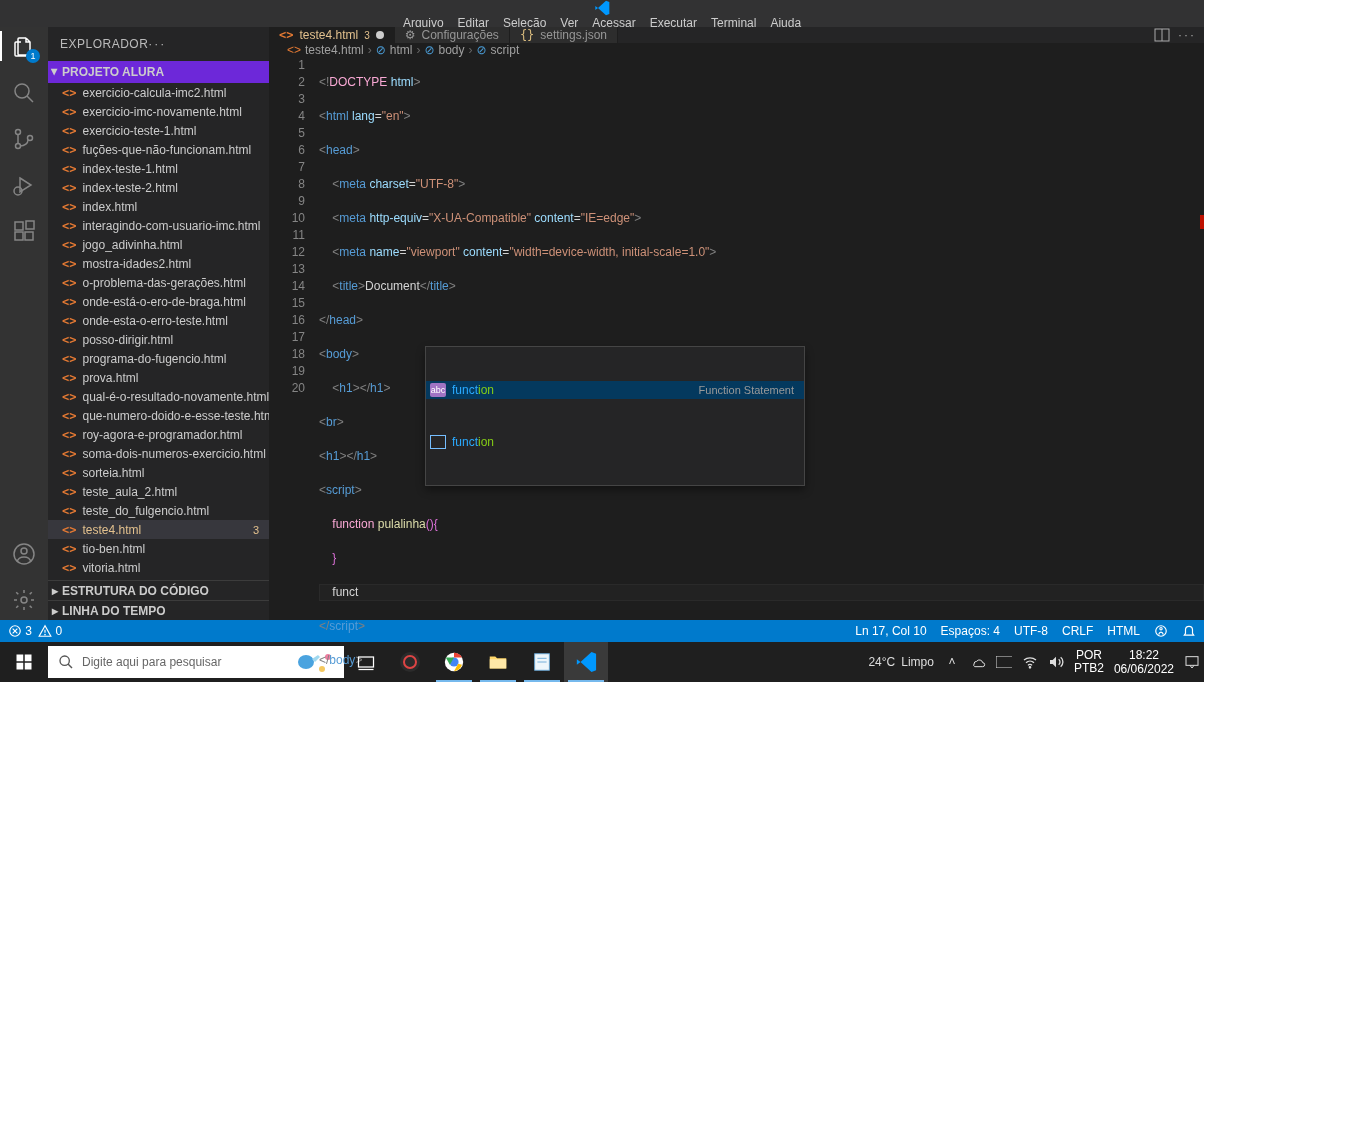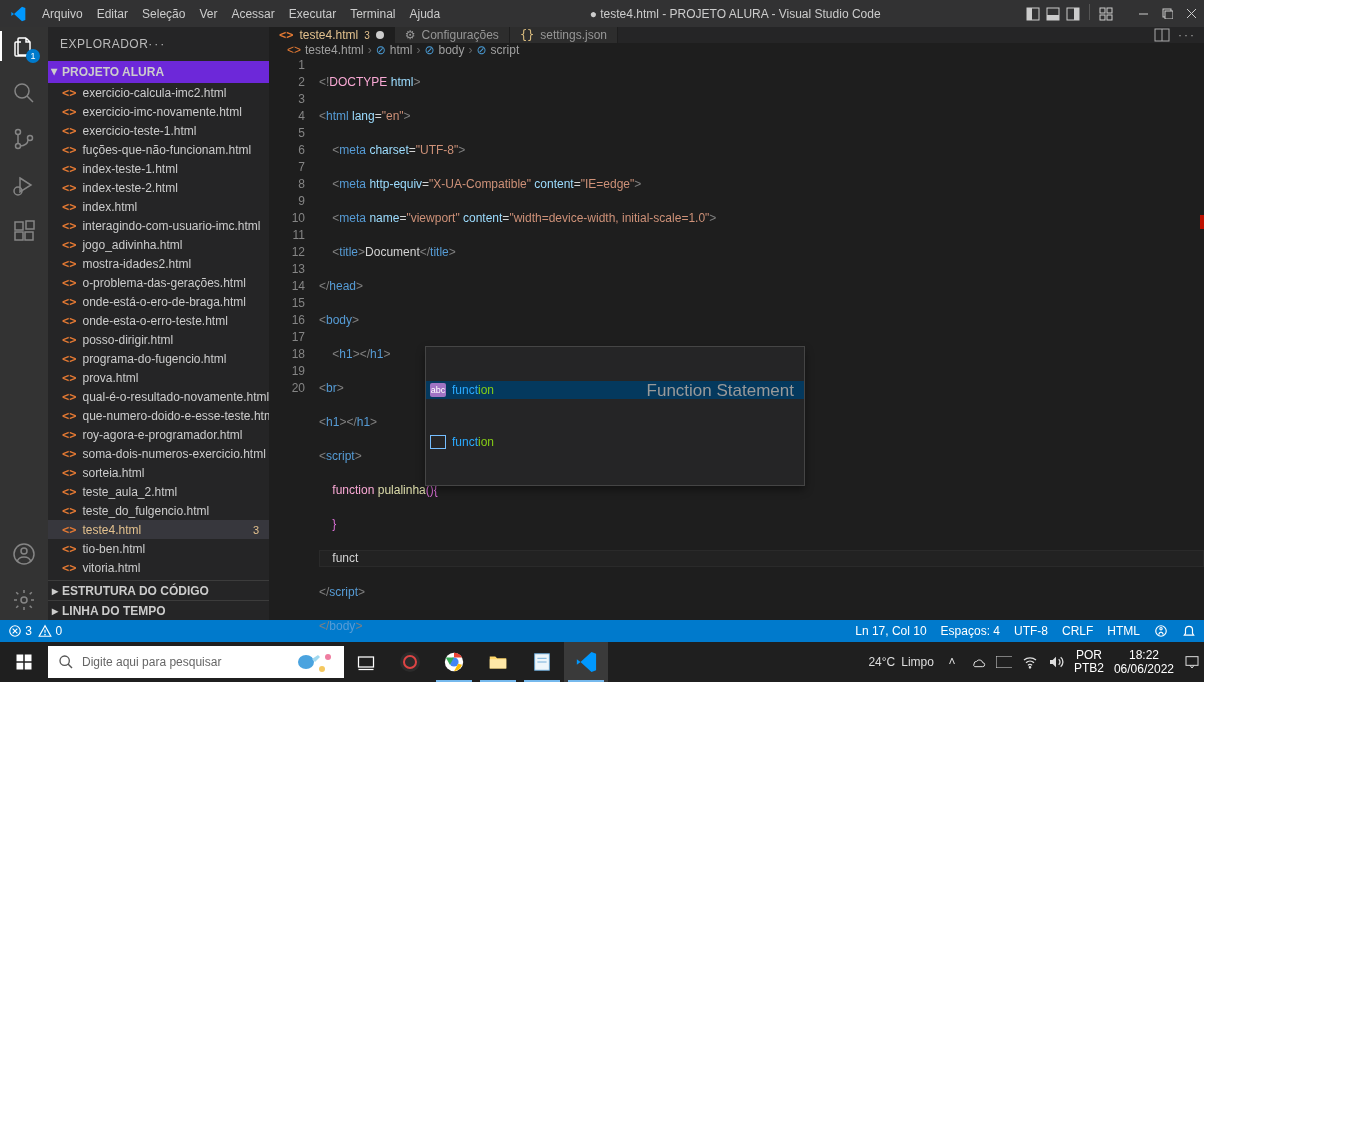--- a/index.html
+++ b/index.html
@@ -1,21 +1,21 @@
 <!DOCTYPE html>
 <html><head>
 <meta charset="utf-8">
 <style>
 * { margin: 0; padding: 0; box-sizing: border-box; font-family: "Segoe UI", sans-serif; font-size: 12px; }
 body { background: #fff; width: 1366px; height: 1134px; overflow: hidden; }
 
 .vscode { width: 1204px; height: 642px; background: #1e1e1e; color: #cccccc; display: flex; flex-direction: column; }
 
 
-.titlebar { height: 27px; background: #323233; display: flex; align-items: center; color: #cccccc; font-size: 12px; }
+.titlebar { height: 27px; background: #323233; display: flex; align-items: center; color: #cccccc; font-size: 12px; flex-direction: column; }
 .titlebar .logo { width: 35px; display: flex; justify-content: center; }
 .titlebar .menu { display: flex; }
 .titlebar .menu span { padding: 0 7px; cursor: default; }
 .titlebar .titletext { flex: 1; text-align: center; color: #cccccc; font-size: 12px; }
 .titlebar .winicons { display: flex; align-items: center; gap: 6px; padding-right:4px;}
 .titlebar .winicons .iconbtn { width: 18px; height:18px; display:flex; align-items:center; justify-content:center; color:#ccc;}
 .layout-icons { display:flex; gap:0px; margin-right:12px;}
 .layout-icons .lbtn{ width:20px; height:20px; display:flex; align-items:center; justify-content:center;}
 .vbar { width:1px; height:16px; background:#555; margin:0 6px;}
 
@@ -70,21 +70,21 @@
 
 
 .ac { position:absolute; left:106px; top:289px; width:380px; background:#252526; border:1px solid #454545; box-shadow:0 4px 8px rgba(0,0,0,.4); font-family:Consolas,monospace; font-size:13px;}
 .ac-row { height:18px; display:flex; align-items:center; padding:0 4px; gap:6px;}
 .ac-row.sel { background:#04395e;}
 .ac-row .kind { width:16px; height:14px; display:flex; align-items:center; justify-content:center; font-size:9px;}
 .kind.abc { background:#a074c4; color:#fff; border-radius:2px; font-family:sans-serif;}
 .kind.box { border:1px solid #75beff; }
 .ac-row .match{ color:#2aaaff; }
 .ac-row .rest{ color:#84cc16;}
-.ac-detail { margin-left:auto; color:#999; font-size:17px; padding-right:6px;}
+.ac-detail { margin-left:auto; color:#999; font-size:11px; padding-right:6px;}
 
 .minimap-err { position:absolute; right:0; top:158px; width:4px; height:14px; background:#be1100;}
 
 
 .statusbar { height:22px; background:#007acc; color:#fff; display:flex; align-items:center; font-size:12px; padding:0 8px; gap:10px;}
 .statusbar .left{ display:flex; gap:6px; align-items:center;}
 .statusbar .right{ margin-left:auto; display:flex; gap:14px; align-items:center;}
 .sb-ico{ display:inline-flex; align-items:center;}
 
 
@@ -416,20 +416,21 @@
             <div class="line">15</div>
             <div class="line">16</div>
             <div class="line">17</div>
             <div class="line">18</div>
             <div class="line">19</div>
             <div class="line">20</div>
           </div>
         <div class="codelines" id="codelines">
 <div class="line"><span class="t-gray">&lt;!</span><span class="t-kw">DOCTYPE</span> <span class="t-lblue">html</span><span class="t-gray">&gt;</span></div>
 <div class="line"><span class="t-gray">&lt;</span><span class="t-tag">html</span> <span class="t-lblue">lang</span><span class="t-pun">=</span><span class="t-str">"en"</span><span class="t-gray">&gt;</span></div>
+<div class="line"><span class="t-gray">&lt;</span><span class="t-tag">head</span><span class="t-gray">&gt;</span></div>
 <div class="line">    <span class="t-gray">&lt;</span><span class="t-tag">meta</span> <span class="t-lblue">charset</span><span class="t-pun">=</span><span class="t-str">"UTF-8"</span><span class="t-gray">&gt;</span></div>
 <div class="line">    <span class="t-gray">&lt;</span><span class="t-tag">meta</span> <span class="t-lblue">http-equiv</span><span class="t-pun">=</span><span class="t-str">"X-UA-Compatible"</span> <span class="t-lblue">content</span><span class="t-pun">=</span><span class="t-str">"IE=edge"</span><span class="t-gray">&gt;</span></div>
 <div class="line">    <span class="t-gray">&lt;</span><span class="t-tag">meta</span> <span class="t-lblue">name</span><span class="t-pun">=</span><span class="t-str">"viewport"</span> <span class="t-lblue">content</span><span class="t-pun">=</span><span class="t-str">"width=device-width, initial-scale=1.0"</span><span class="t-gray">&gt;</span></div>
 <div class="line">    <span class="t-gray">&lt;</span><span class="t-tag">title</span><span class="t-gray">&gt;</span>Document<span class="t-gray">&lt;/</span><span class="t-tag">title</span><span class="t-gray">&gt;</span></div>
 <div class="line"><span class="t-gray">&lt;/</span><span class="t-tag">head</span><span class="t-gray">&gt;</span></div>
 <div class="line"><span class="t-gray">&lt;</span><span class="t-tag">body</span><span class="t-gray">&gt;</span></div>
 <div class="line">    <span class="t-gray">&lt;</span><span class="t-tag">h1</span><span class="t-gray">&gt;&lt;/</span><span class="t-tag">h1</span><span class="t-gray">&gt;</span></div>
 <div class="line"><span class="t-gray">&lt;</span><span class="t-tag">br</span><span class="t-gray">&gt;</span></div>
 <div class="line"><span class="t-gray">&lt;</span><span class="t-tag">h1</span><span class="t-gray">&gt;&lt;/</span><span class="t-tag">h1</span><span class="t-gray">&gt;</span></div>
 <div class="line"><span class="t-gray">&lt;</span><span class="t-tag">script</span><span class="t-gray">&gt;</span></div>

